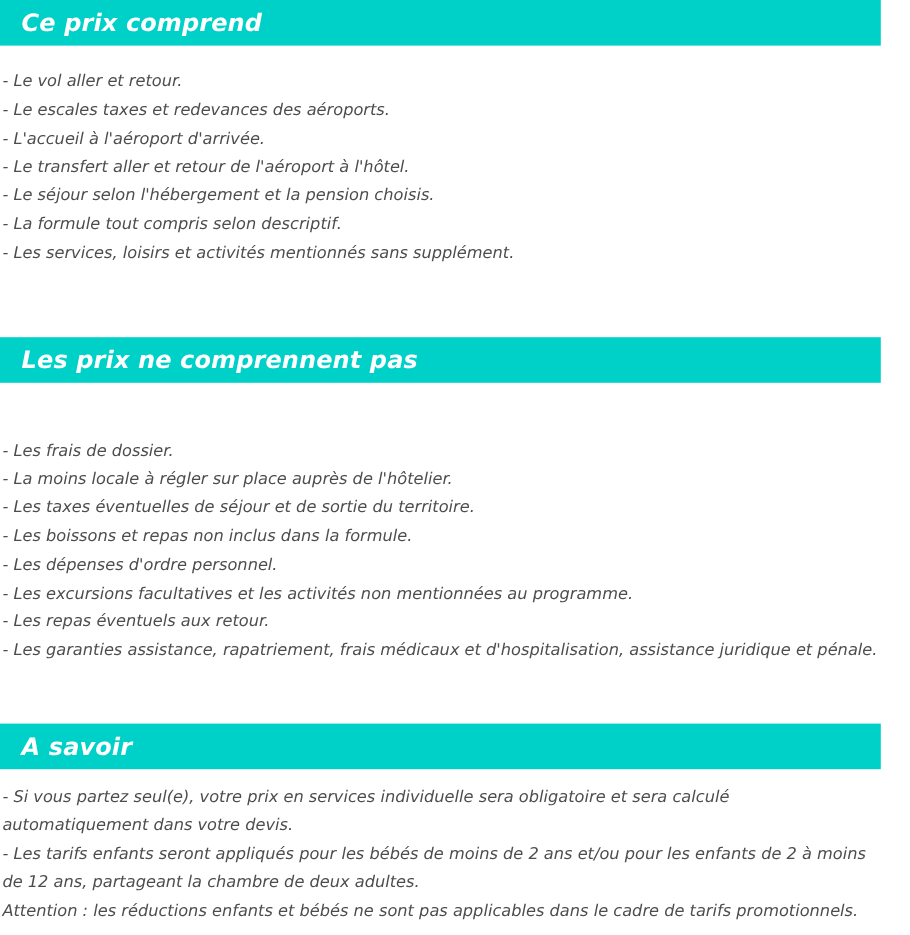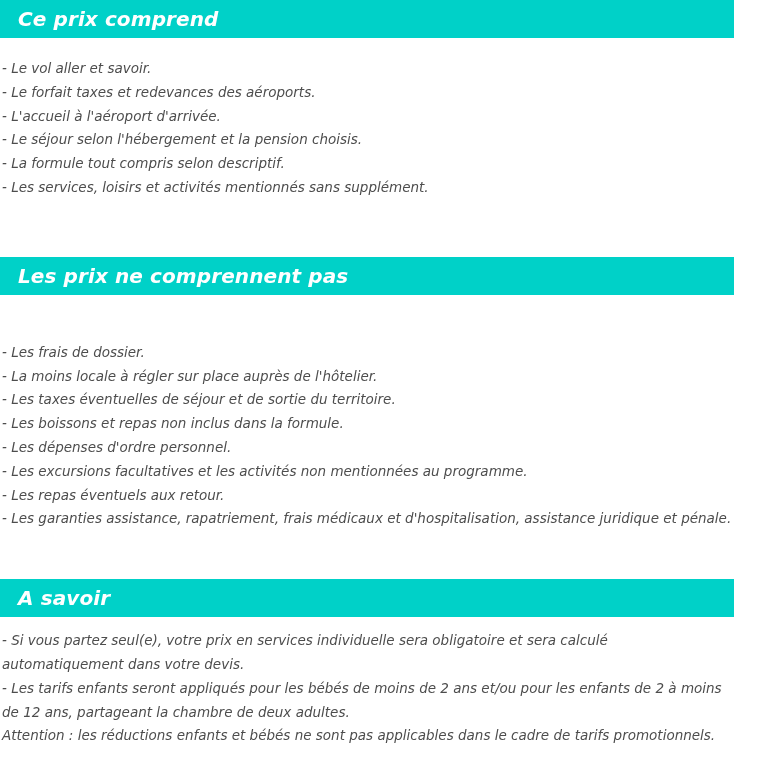--- a/index.html
+++ b/index.html
@@ -52,23 +52,24 @@
   .gap-after-list-2 { height: 48px; }
 </style>
 </head>
 <body>
 
 <div class="page">
 
   <div class="section-header">Ce prix comprend</div>
   <div class="spacer-1"></div>
   <div class="section-body">
-    <div class="line">- Le vol aller et savoir.</div>
-    <div class="line">- Le forfait taxes et redevances des aéroports.</div>
+    <div class="line">- Le vol aller et retour.</div>
+    <div class="line">- Le escales taxes et redevances des aéroports.</div>
     <div class="line">- L'accueil à l'aéroport d'arrivée.</div>
+    <div class="line">- Le transfert aller et retour de l'aéroport à l'hôtel.</div>
     <div class="line">- Le séjour selon l'hébergement et la pension choisis.</div>
     <div class="line">- La formule tout compris selon descriptif.</div>
     <div class="line">- Les services, loisirs et activités mentionnés sans supplément.</div>
   </div>
 
   <div class="gap-after-list-1"></div>
 
   <div class="section-header">Les prix ne comprennent pas</div>
   <div class="spacer-3"></div>
   <div class="section-body">

